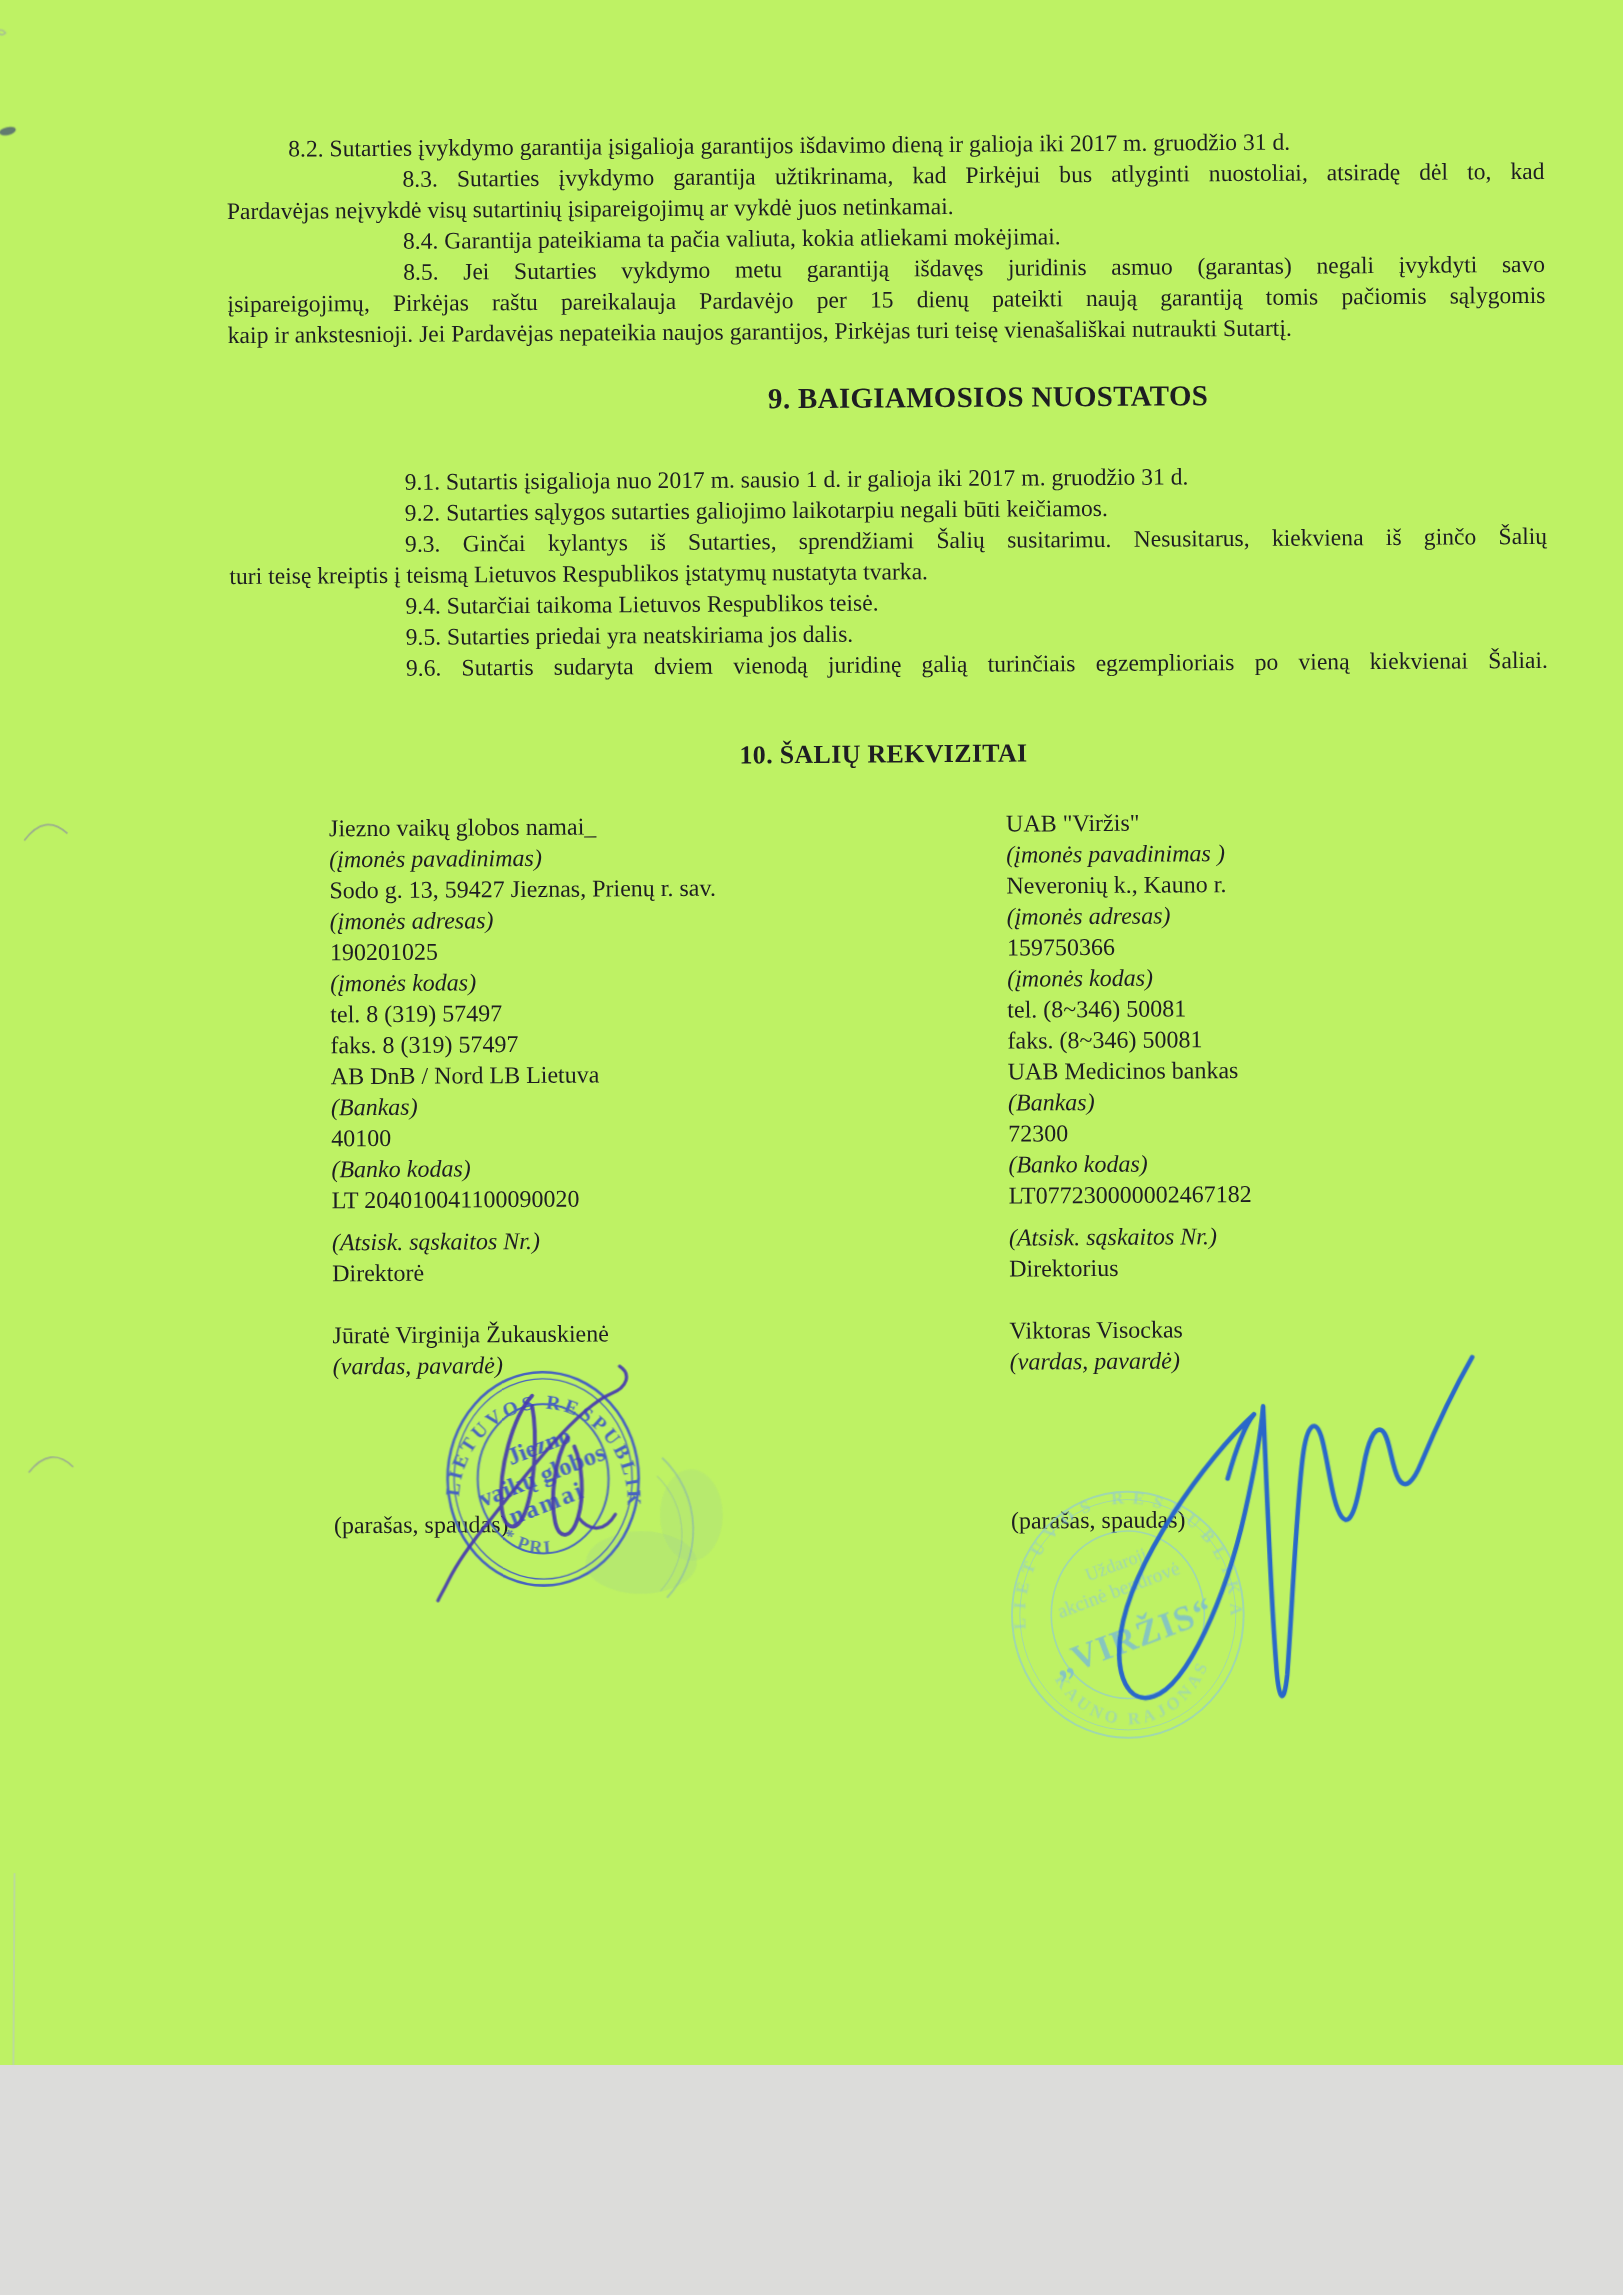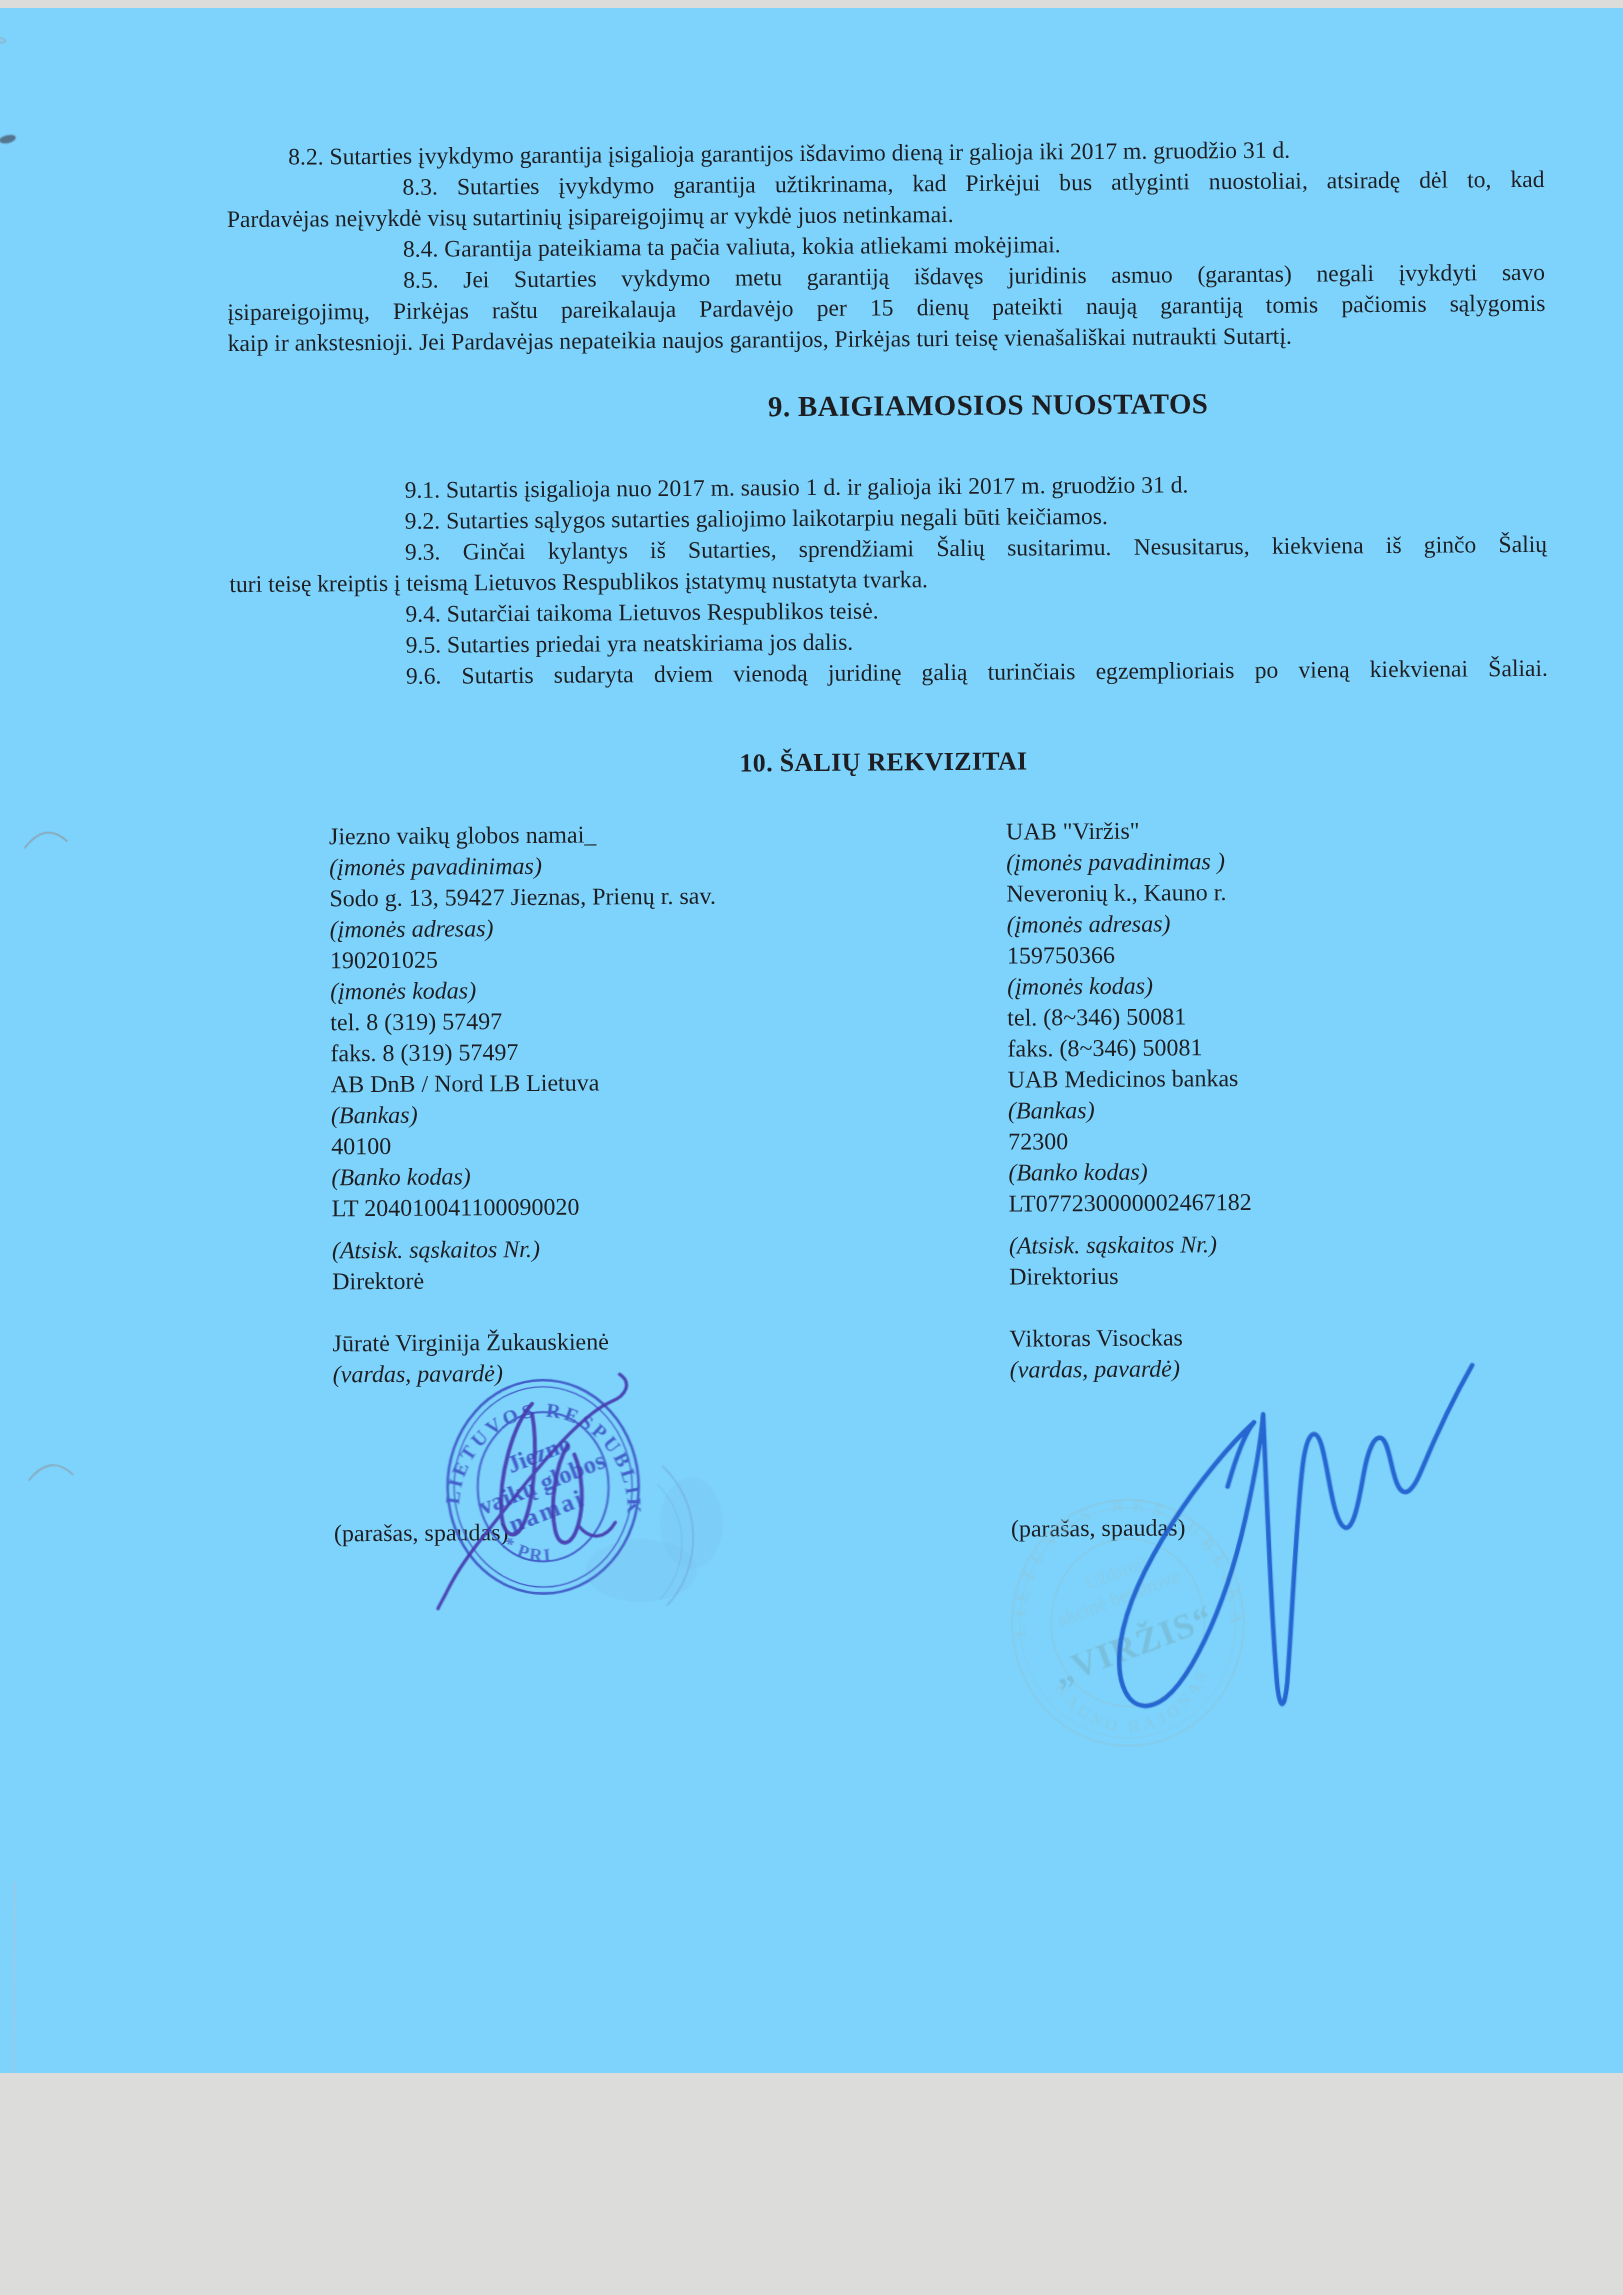--- a/index.html
+++ b/index.html
@@ -1,18 +1,18 @@
 <!DOCTYPE html>
 <html style="font-size:10.5px"><head>
 <meta charset="utf-8">
 <style>
   html,body{margin:0;padding:0;background:#dcdcda;}
   .page{
-    position:relative;width:1623px;height:2065px;margin:8px auto;
-    background:#7dd3fc;overflow:hidden;
+    position:relative;width:1623px;height:2065px;margin:0 auto;
+    background:#bef264;overflow:hidden;
     font-family:"Liberation Serif", serif;color:#1e1e22;
   }
   .content{position:absolute;left:0;top:0;width:1623px;height:2295px;
     transform:rotate(-0.4deg);transform-origin:236px 1113px;}
   .par{position:absolute;left:228px;width:1323px;}
   .line{font-size:23.6px;line-height:31px;height:31px;white-space:nowrap;}
   .just{white-space:normal;text-align:justify;text-align-last:justify;}
   .heading{position:absolute;font-weight:bold;white-space:nowrap;}
   #sec9-heading{left:773px;top:386px;font-size:29px;letter-spacing:0.3px;}
   #sec10-heading{left:742px;top:744px;font-size:26px;letter-spacing:0.3px;}

